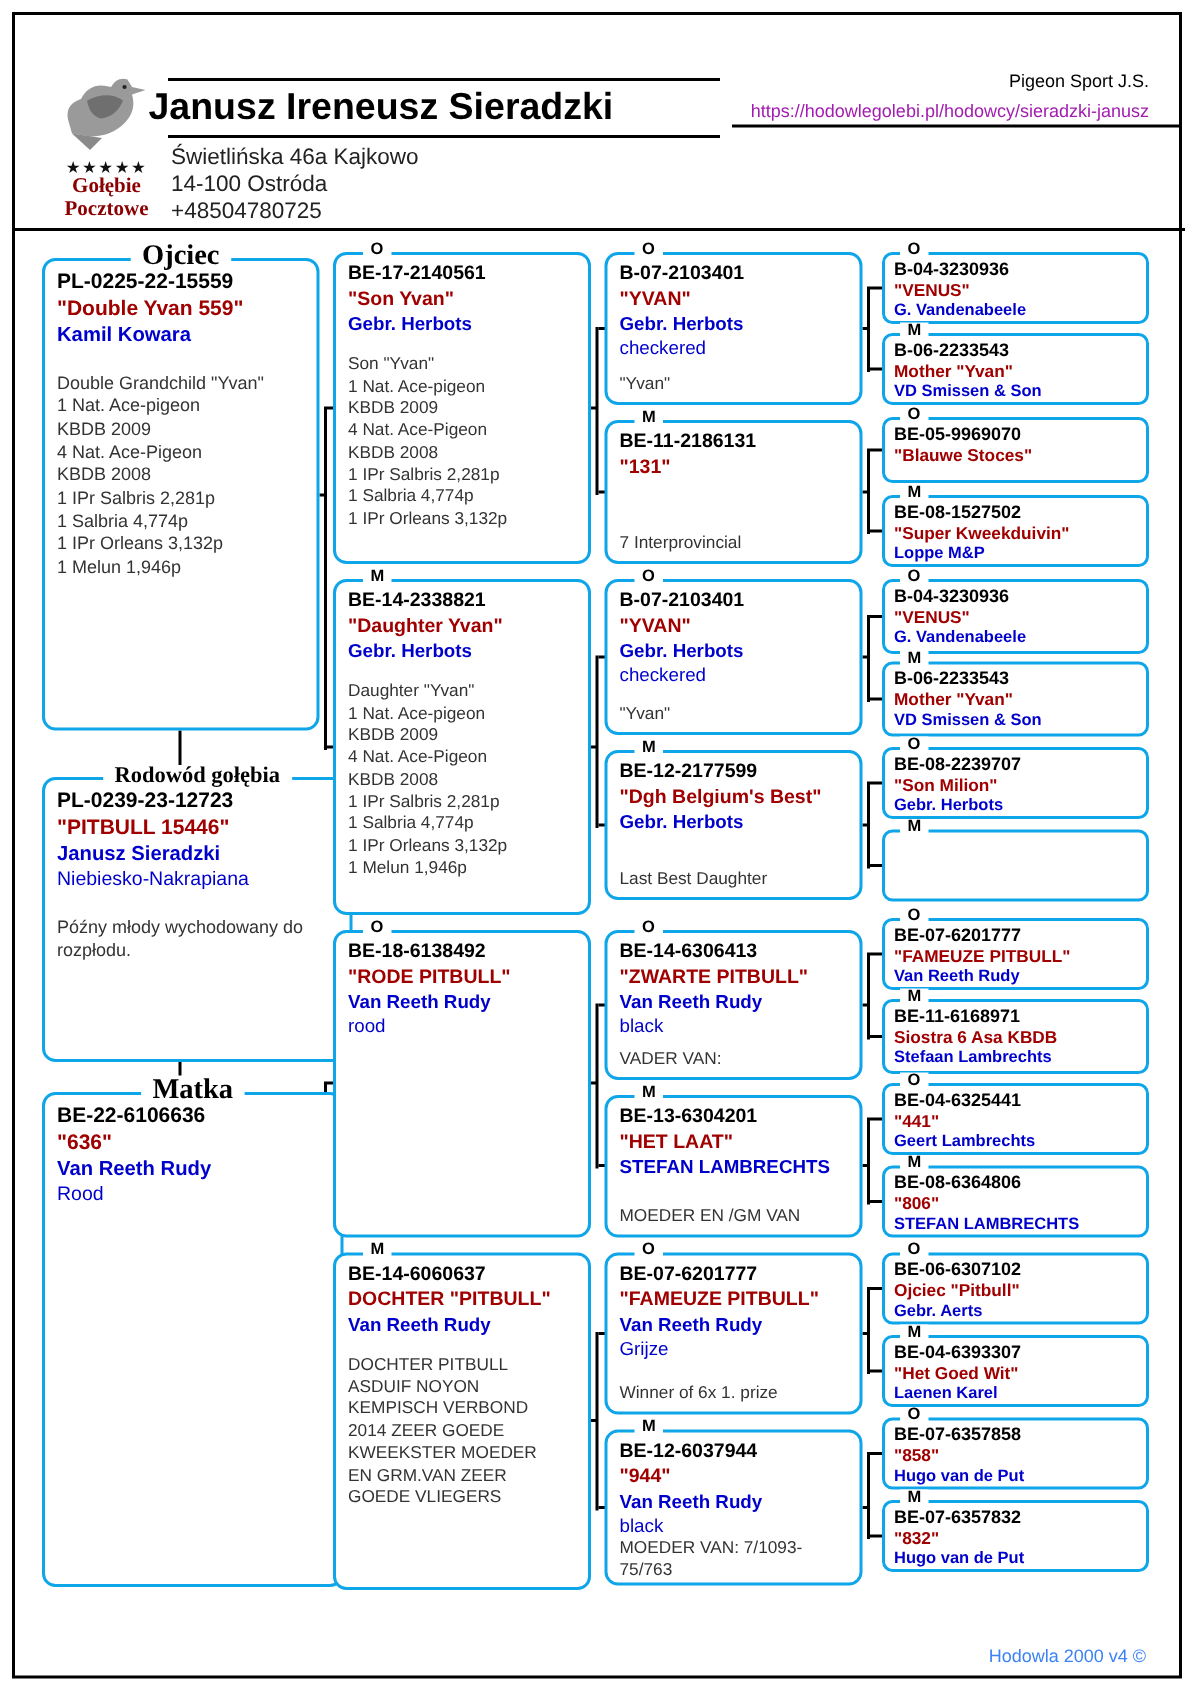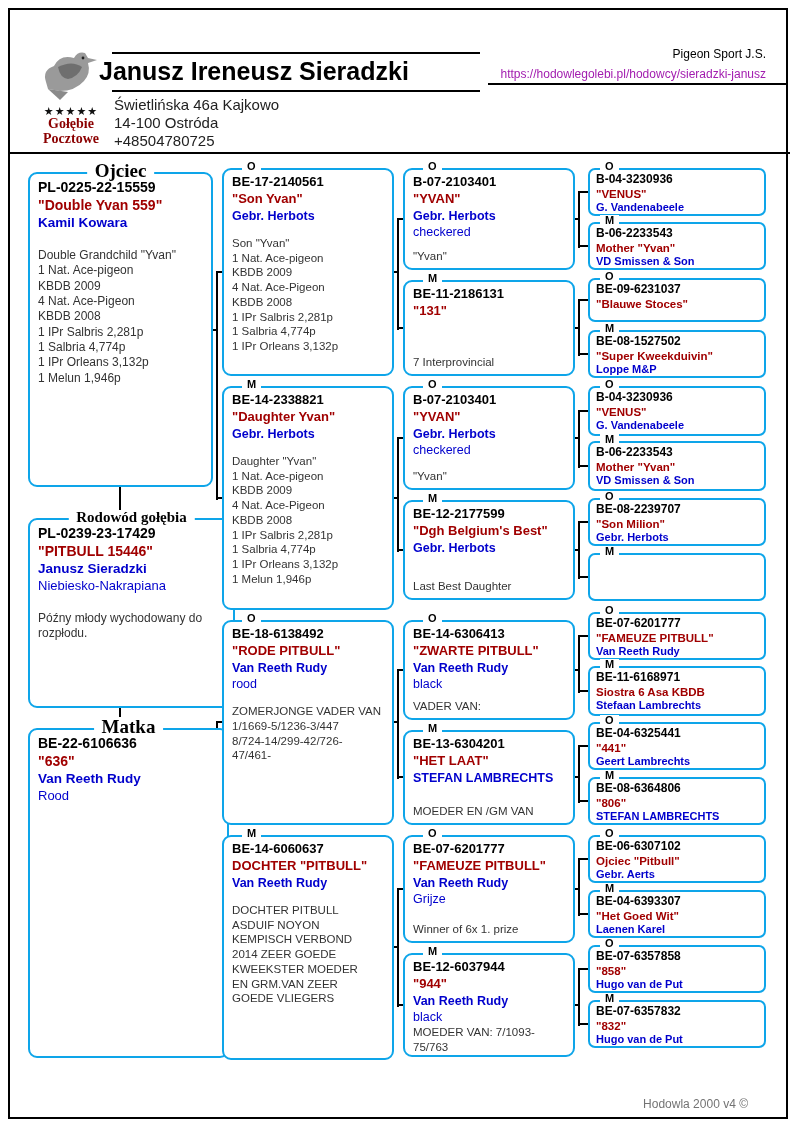--- a/index.html
+++ b/index.html
@@ -40,21 +40,21 @@
 
   .sex{position:absolute;top:-9px;left:18px;background:#fff;padding:0 5px;
        font-weight:bold;font-size:11px;color:#000;line-height:1;}
   .g4 .sex{left:10px;}
   .biglabel{position:absolute;top:-13px;left:50%;transform:translateX(-50%);
             background:#fff;padding:0 8px;font-family:"Liberation Serif",serif;
             font-weight:bold;font-size:19px;color:#000;white-space:nowrap;line-height:1;}
   .biglabel.small{font-size:15px;top:-10px;}
 
   .cline{position:absolute;background:#000;}
-  .footer{position:absolute;right:52px;top:1097px;font-size:12px;color:#737373;}
+  .footer{position:absolute;right:36px;top:1097px;font-size:12px;color:#3b82f6;}
 </style>
 </head>
 <body>
 
 <div class="page">
   <div class="frame"></div>
 
   <div class="logo">
     <svg width="66" height="52" viewBox="0 0 66 52">
       <path d="M8 32 Q4 20 16 16 Q22 4 36 8 Q40 1 47 3 L50 8 L59 10 L50 13 Q53 23 46 31 Q37 41 22 41 L10 39 Z" fill="#9a9a9a"></path>
@@ -153,21 +153,21 @@
 4 Nat. Ace-Pigeon
 KBDB 2008
 1 IPr Salbris 2,281p
 1 Salbria 4,774p
 1 IPr Orleans 3,132p
 1 Melun 1,946p</div>
   </div>
 
   <div class="pbox main" style="left:28px;top:518px;width:207px;height:190px;">
     <span class="biglabel small">Rodowód gołębia</span>
-    <div class="ring">PL-0239-23-17429</div>
+    <div class="ring">PL-0239-23-12723</div>
     <div class="pname">"PITBULL 15446"</div>
     <div class="owner">Janusz Sieradzki</div>
     <div class="extra">Niebiesko-Nakrapiana</div>
     <div class="desc">Późny młody wychodowany do rozpłodu.</div>
   </div>
 
   <div class="pbox main" style="left:28px;top:728px;width:201px;height:330px;">
     <span class="biglabel">Matka</span>
     <div class="ring">BE-22-6106636</div>
     <div class="pname">"636"</div>
@@ -203,24 +203,20 @@
 1 Salbria 4,774p
 1 IPr Orleans 3,132p
 1 Melun 1,946p</div>
   </div>
   <div class="pbox g2" style="left:222px;top:620px;width:172px;height:205px;">
     <span class="sex">O</span>
     <div class="ring">BE-18-6138492</div>
     <div class="pname">"RODE PITBULL"</div>
     <div class="owner">Van Reeth Rudy</div>
     <div class="extra">rood</div>
-    <div class="desc">ZOMERJONGE VADER VAN
-1/1669-5/1236-3/447
-8/724-14/299-42/726-
-47/461-</div>
   </div>
   <div class="pbox g2" style="left:222px;top:835px;width:172px;height:225px;">
     <span class="sex">M</span>
     <div class="ring">BE-14-6060637</div>
     <div class="pname">DOCHTER "PITBULL"</div>
     <div class="owner">Van Reeth Rudy</div>
     <div class="desc">DOCHTER PITBULL
 ASDUIF NOYON
 KEMPISCH VERBOND
 2014 ZEER GOEDE
@@ -297,21 +293,21 @@
     <div class="owner">G. Vandenabeele</div>
   </div>
   <div class="pbox g4" style="left:588px;top:222px;width:178px;height:48px;">
     <span class="sex">M</span>
     <div class="ring">B-06-2233543</div>
     <div class="pname">Mother "Yvan"</div>
     <div class="owner">VD Smissen &amp; Son</div>
   </div>
   <div class="pbox g4" style="left:588px;top:278px;width:178px;height:44px;">
     <span class="sex">O</span>
-    <div class="ring">BE-09-6231037</div>
+    <div class="ring">BE-05-9969070</div>
     <div class="pname">"Blauwe Stoces"</div>
     <div class="owner"></div>
   </div>
   <div class="pbox g4" style="left:588px;top:330px;width:178px;height:48px;">
     <span class="sex">M</span>
     <div class="ring">BE-08-1527502</div>
     <div class="pname">"Super Kweekduivin"</div>
     <div class="owner">Loppe M&amp;P</div>
   </div>
   <div class="pbox g4" style="left:588px;top:386px;width:178px;height:50px;">

